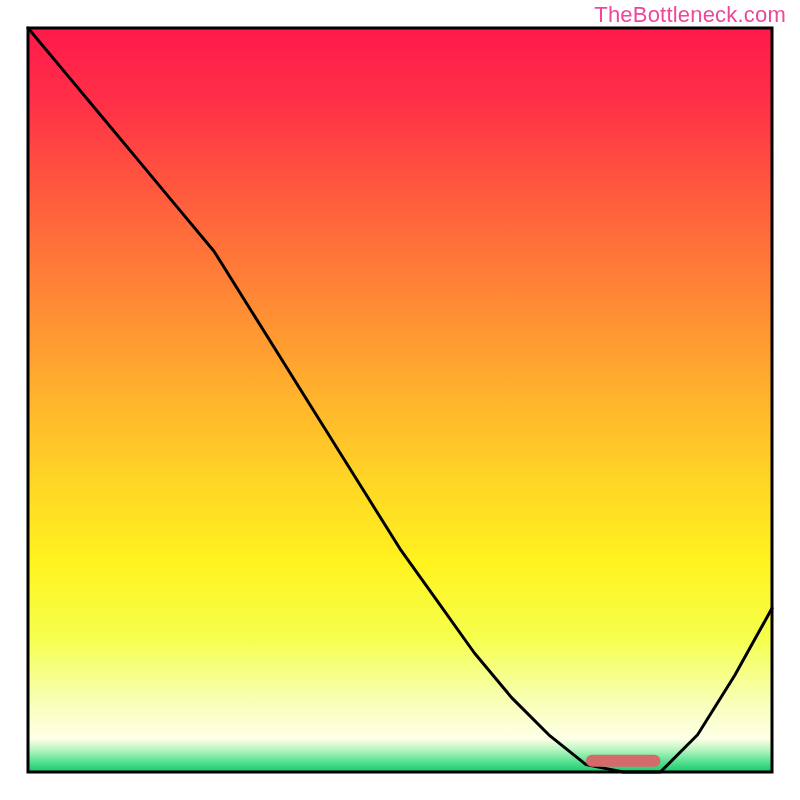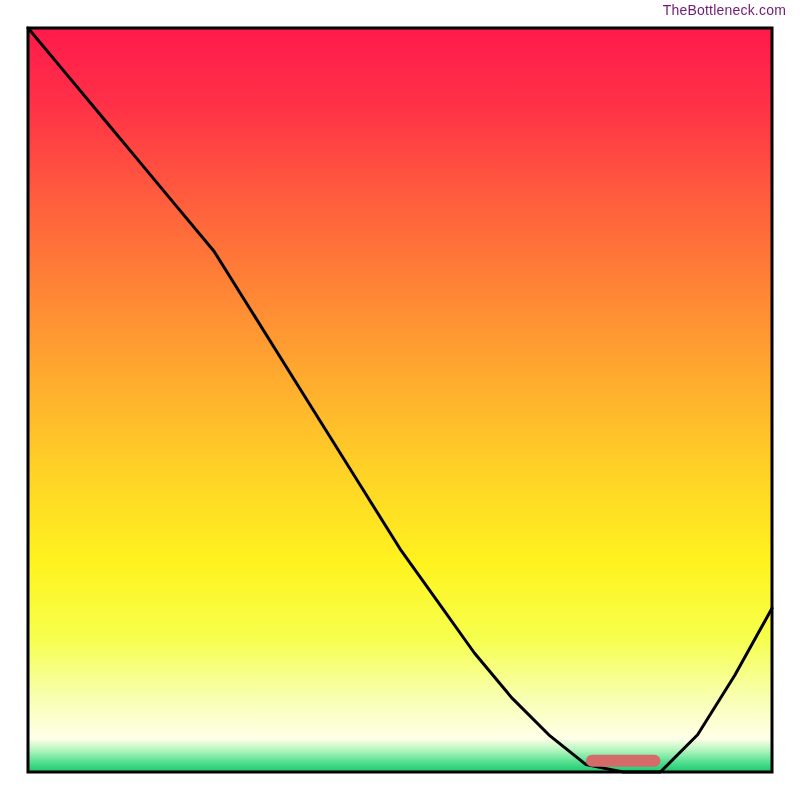--- a/index.html
+++ b/index.html
@@ -7,22 +7,22 @@
     padding: 0;
     width: 800px;
     height: 800px;
     background: #ffffff;
     font-family: Arial, Helvetica, sans-serif;
   }
   .watermark {
     position: absolute;
     top: 2px;
     right: 14px;
-    color: #701a75;
-    font-size: 14px;
+    color: #ec4899;
+    font-size: 22px;
     font-weight: 500;
     letter-spacing: 0.2px;
     user-select: none;
   }
   svg {
     display: block;
   }
 </style>
 </head>
 <body>

